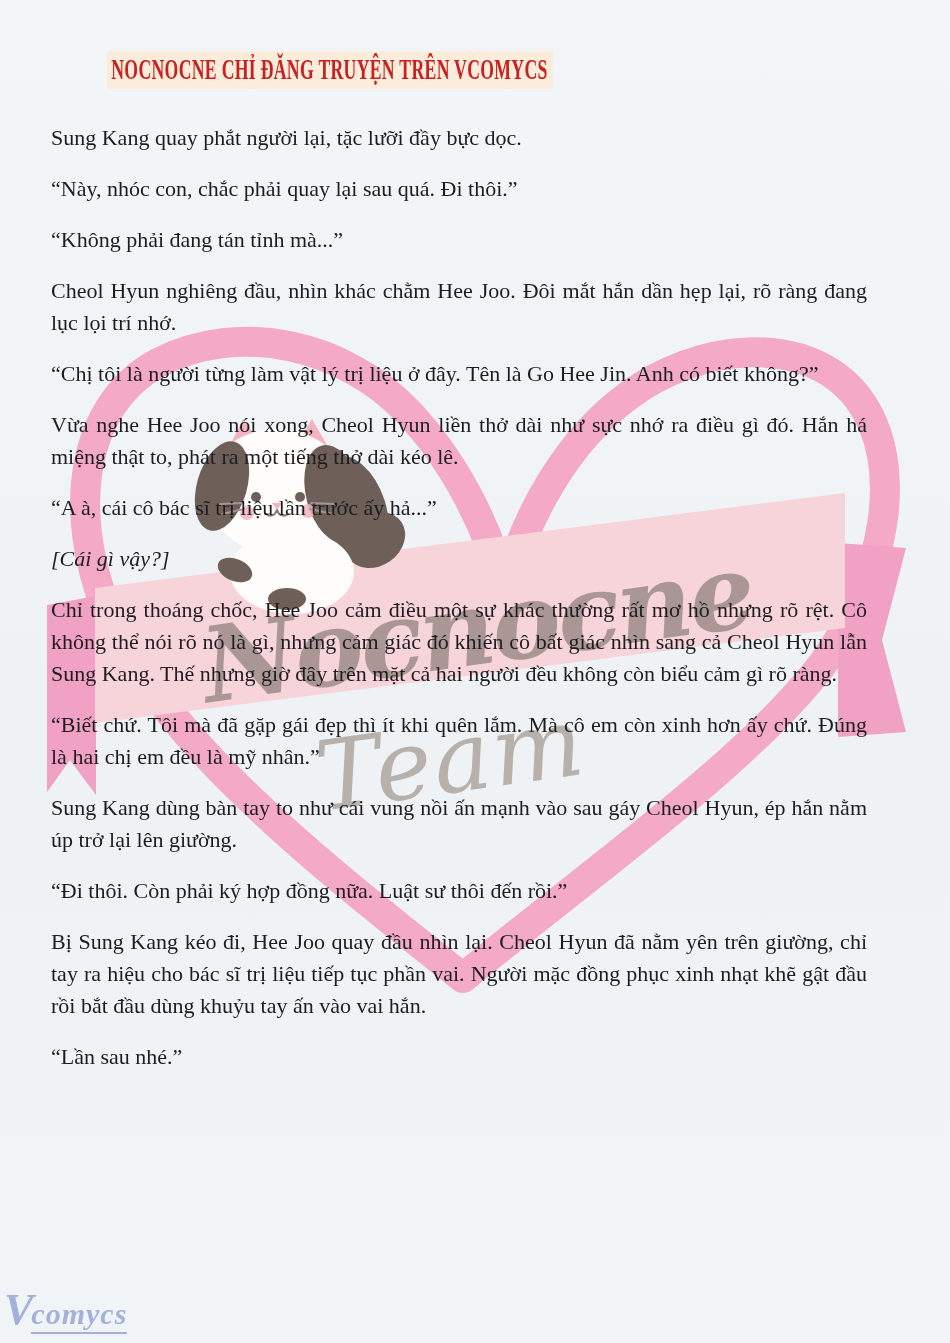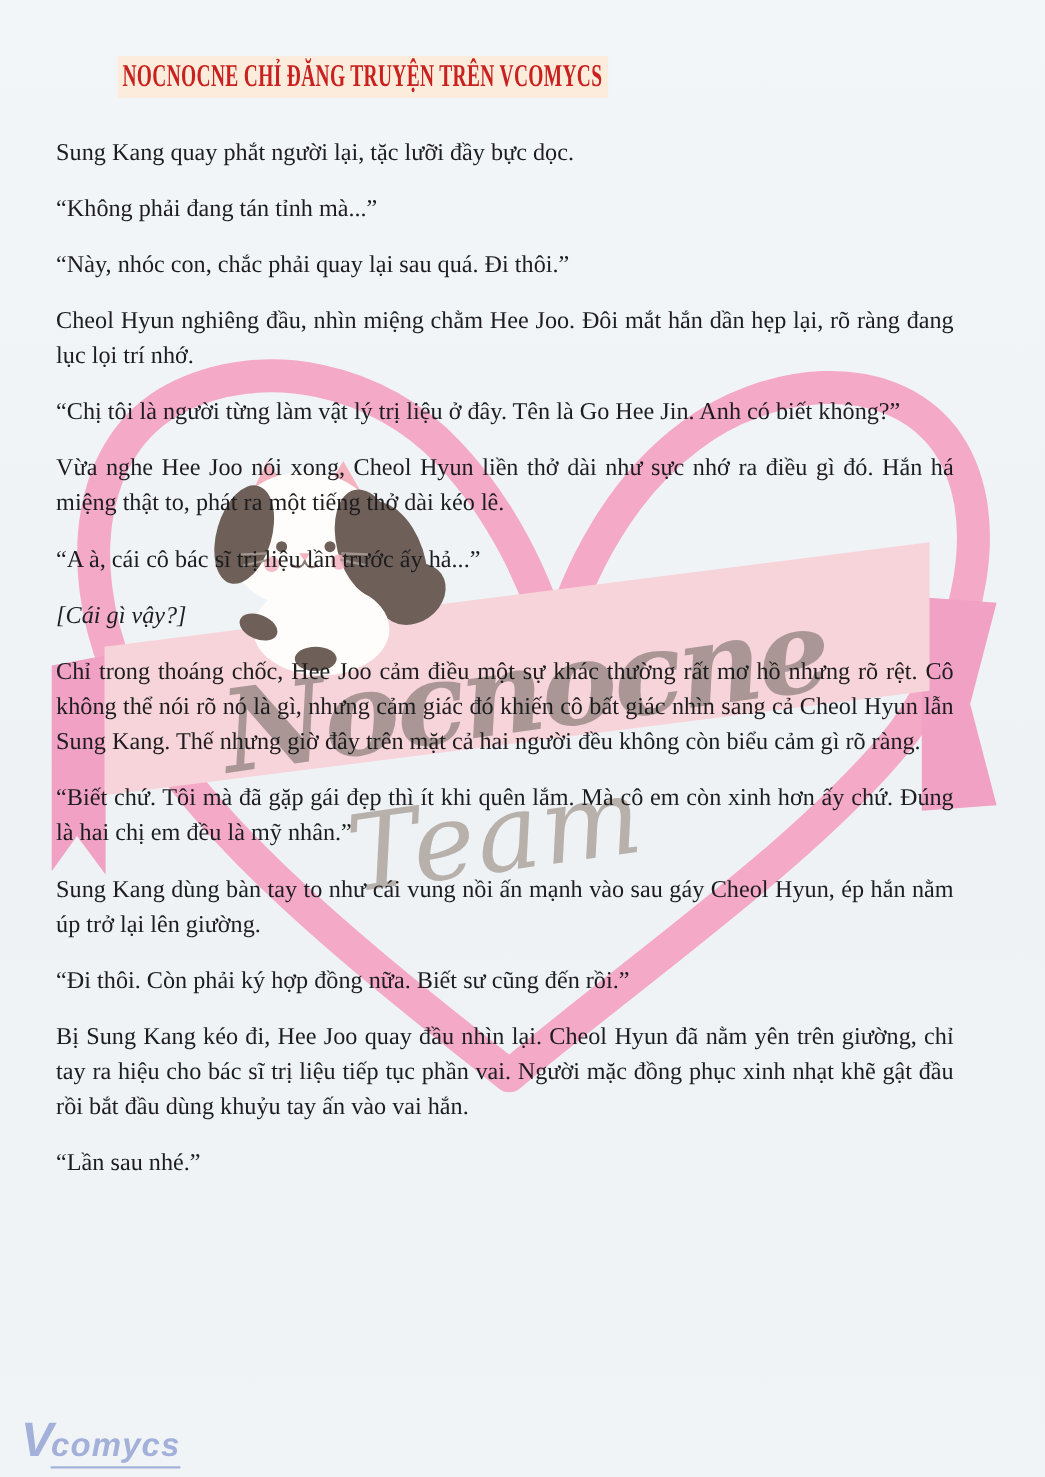--- a/index.html
+++ b/index.html
@@ -39,23 +39,23 @@
   
   .text-block{
     position:absolute;left:51px;top:122px;width:816px;z-index:2;
     font-size:22px;line-height:32px;color:var(--body-text);
     text-align:justify;
   }
   .text-block p{margin:0 0 19px 0;}
   .text-block p.italic{font-style:italic;}
   
   .site-logo{
-    position:absolute;left:19px;top:1288px;z-index:2;
+    position:absolute;left:4px;top:1288px;z-index:2;
     color:var(--logo-blue);font-style:italic;font-weight:700;
-    font-family:Liberation Sans, sans-serif;
+    font-family:Liberation Serif, serif;
     opacity:.85;white-space:nowrap;line-height:1;
   }
   .site-logo .logo-v{font-size:44px;letter-spacing:-2px;}
   .site-logo .logo-rest{font-size:30px;letter-spacing:1px;border-bottom:2px solid var(--logo-blue);padding-bottom:2px;}
 </style>
 </head>
 <body>
 
 <div class="page">
 
@@ -113,31 +113,31 @@
     <text class="wm-name" x="482" y="664" text-anchor="middle" transform="rotate(-8 482 664)">Nocnocne</text>
     <text class="wm-team" x="455" y="792" text-anchor="middle" transform="rotate(-8 455 792)">Team</text>
   </svg>
 
   <div class="header-highlight">
     <span>NOCNOCNE CHỈ ĐĂNG TRUYỆN TRÊN VCOMYCS</span>
   </div>
 
   <div class="text-block">
       <p>Sung Kang quay phắt người lại, tặc lưỡi đầy bực dọc.</p>
+      <p>“Này, nhóc con, chắc phải quay lại sau quá. Đi thôi.”</p>
       <p>“Không phải đang tán tỉnh mà...”</p>
-      <p>“Này, nhóc con, chắc phải quay lại sau quá. Đi thôi.”</p>
-      <p>Cheol Hyun nghiêng đầu, nhìn miệng chằm Hee Joo. Đôi mắt hắn dần hẹp lại, rõ ràng đang lục lọi trí nhớ.</p>
+      <p>Cheol Hyun nghiêng đầu, nhìn khác chằm Hee Joo. Đôi mắt hắn dần hẹp lại, rõ ràng đang lục lọi trí nhớ.</p>
       <p>“Chị tôi là người từng làm vật lý trị liệu ở đây. Tên là Go Hee Jin. Anh có biết không?”</p>
       <p>Vừa nghe Hee Joo nói xong, Cheol Hyun liền thở dài như sực nhớ ra điều gì đó. Hắn há miệng thật to, phát ra một tiếng thở dài kéo lê.</p>
       <p>“A à, cái cô bác sĩ trị liệu lần trước ấy hả...”</p>
       <p class="italic">[Cái gì vậy?]</p>
       <p>Chỉ trong thoáng chốc, Hee Joo cảm điều một sự khác thường rất mơ hồ nhưng rõ rệt. Cô không thể nói rõ nó là gì, nhưng cảm giác đó khiến cô bất giác nhìn sang cả Cheol Hyun lẫn Sung Kang. Thế nhưng giờ đây trên mặt cả hai người đều không còn biểu cảm gì rõ ràng.</p>
       <p>“Biết chứ. Tôi mà đã gặp gái đẹp thì ít khi quên lắm. Mà cô em còn xinh hơn ấy chứ. Đúng là hai chị em đều là mỹ nhân.”</p>
       <p>Sung Kang dùng bàn tay to như cái vung nồi ấn mạnh vào sau gáy Cheol Hyun, ép hắn nằm úp trở lại lên giường.</p>
-      <p>“Đi thôi. Còn phải ký hợp đồng nữa. Biết sư cũng đến rồi.”</p>
+      <p>“Đi thôi. Còn phải ký hợp đồng nữa. Luật sư thôi đến rồi.”</p>
       <p>Bị Sung Kang kéo đi, Hee Joo quay đầu nhìn lại. Cheol Hyun đã nằm yên trên giường, chỉ tay ra hiệu cho bác sĩ trị liệu tiếp tục phần vai. Người mặc đồng phục xinh nhạt khẽ gật đầu rồi bắt đầu dùng khuỷu tay ấn vào vai hắn.</p>
       <p>“Lần sau nhé.”</p>
     </div>
 
   <div class="site-logo">
     <span class="logo-v">V</span><span class="logo-rest">comycs</span>
   </div>
 
 </div>
 

